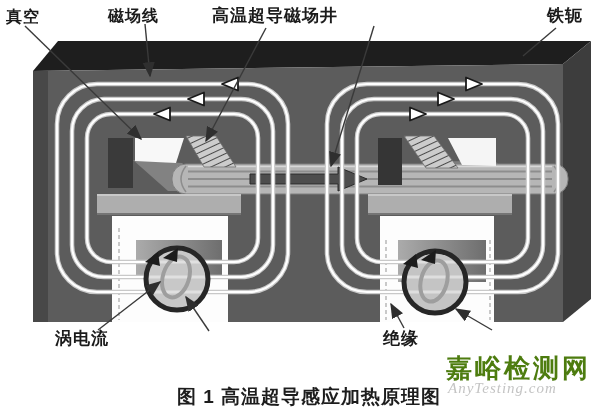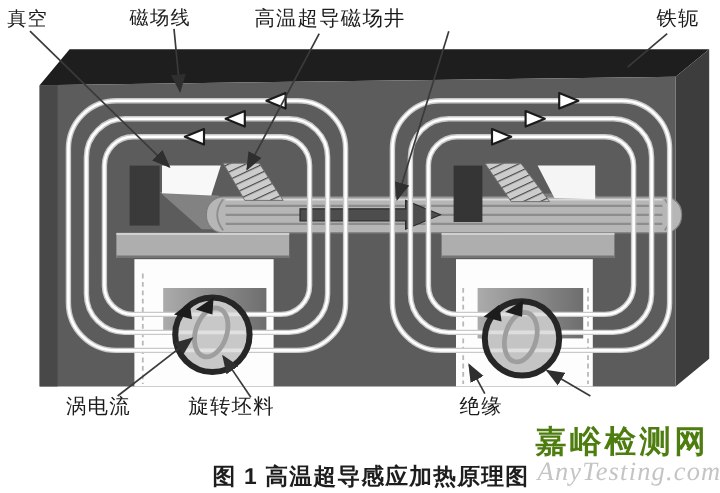--- a/index.html
+++ b/index.html
@@ -2,35 +2,35 @@
 <html><head>
 <meta charset="utf-8">
 <style>
   html,body{margin:0;padding:0;background:#fff;}
   #stage{
     position:relative;width:600px;height:411px;background:#ffffff;overflow:hidden;
     font-family:"Liberation Sans","DejaVu Sans",sans-serif;
   }
   #diagram-svg{position:absolute;left:0;top:0;}
   .label{
-    position:absolute;color:#1b1b1b;font-weight:normal;font-size:17px;
+    position:absolute;color:#1b1b1b;font-weight:bold;font-size:17px;
     white-space:nowrap;line-height:1.1;letter-spacing:1px;
   }
   .label.small{font-size:16px;}
   #caption{
     position:absolute;left:177px;top:384px;color:#1d1d1d;font-weight:bold;
     font-size:19px;white-space:nowrap;letter-spacing:1px;
   }
   #wm-cn{
     position:absolute;left:446px;top:351px;color:#4d7c0f;font-weight:bold;
     font-size:26px;letter-spacing:3px;white-space:nowrap;
   }
   #wm-en{
     position:absolute;left:448px;top:380px;color:#c4c4c4;font-style:italic;
-    font-size:22px;letter-spacing:1px;white-space:nowrap;
+    font-size:15px;letter-spacing:1px;white-space:nowrap;
     font-family:"Liberation Serif","DejaVu Serif",serif;
   }
 </style>
 </head>
 <body>
 
 <div id="stage">
 
   <svg id="diagram-svg" width="600" height="411" viewBox="0 0 600 411">
     <defs>
@@ -165,20 +165,19 @@
       <line x1="492" y1="330" x2="456" y2="309" marker-end="url(#ah)"></line>
     </g>
   </svg>
 
   <div class="label small" style="left:6px;top:8px">真空</div>
   <div class="label small" style="left:108px;top:7px">磁场线</div>
   <div class="label" style="left:212px;top:7px">高温超导磁场井</div>
   <div class="label" style="left:547px;top:7px">铁轭</div>
 
   <div class="label" style="left:55px;top:330px">涡电流</div>
-  <div class="label" style="left:157px;top:330px">旋转坯料</div>
   <div class="label" style="left:383px;top:330px">绝缘</div>
 
   <div id="caption">图 1  高温超导感应加热原理图</div>
 
   <div id="wm-cn">嘉峪检测网</div>
   <div id="wm-en">AnyTesting.com</div>
 </div>
 
 </body></html>

